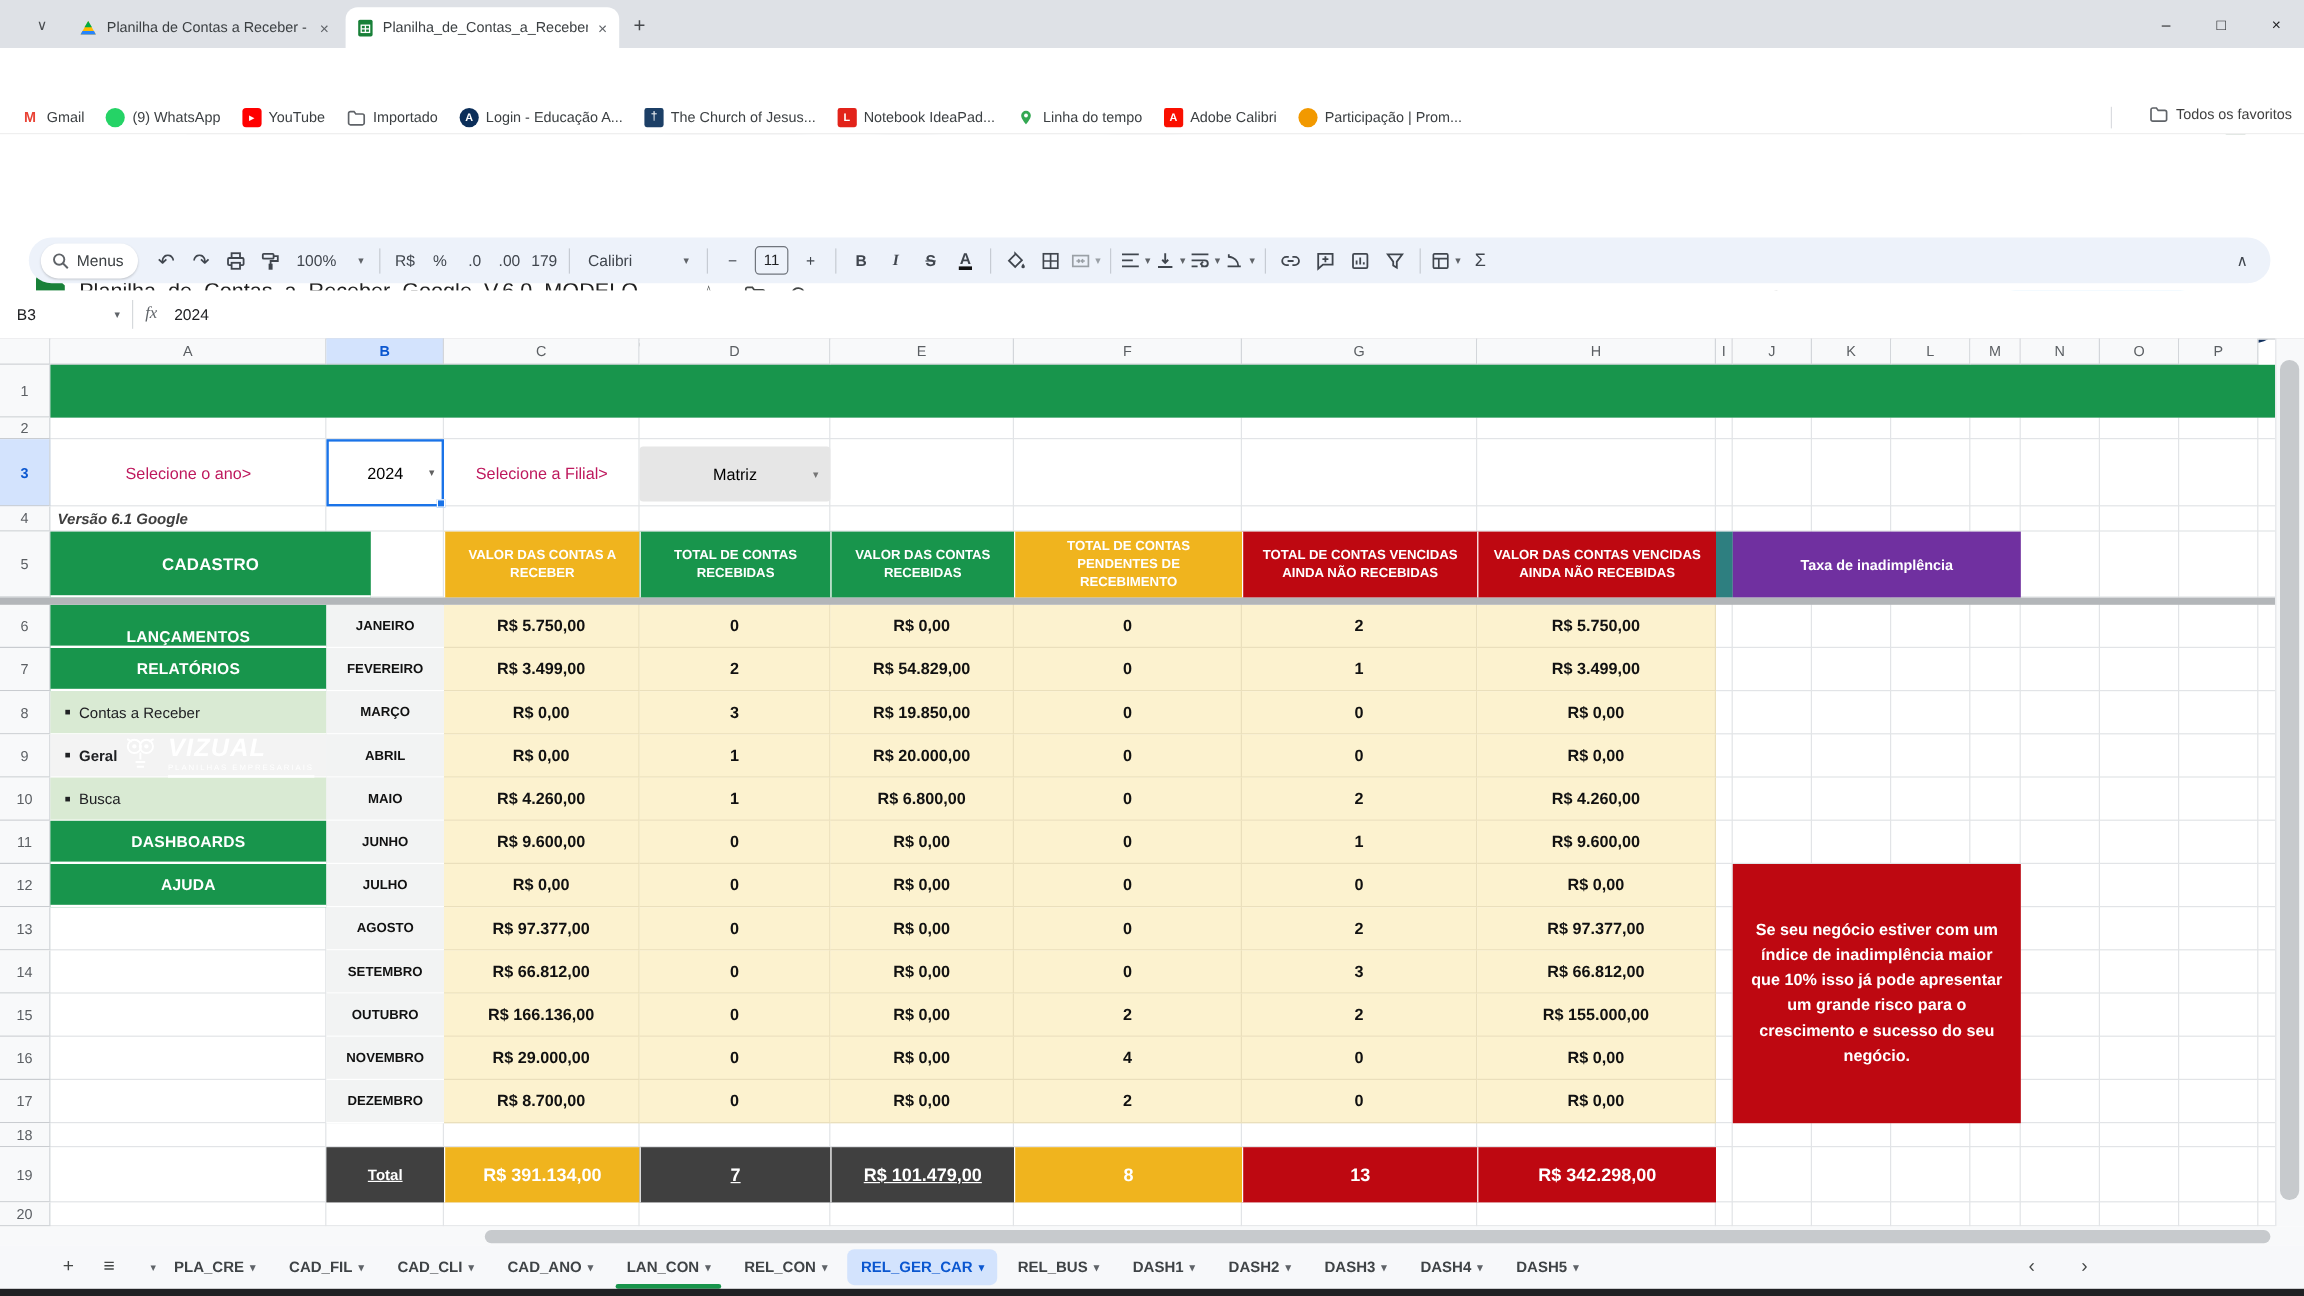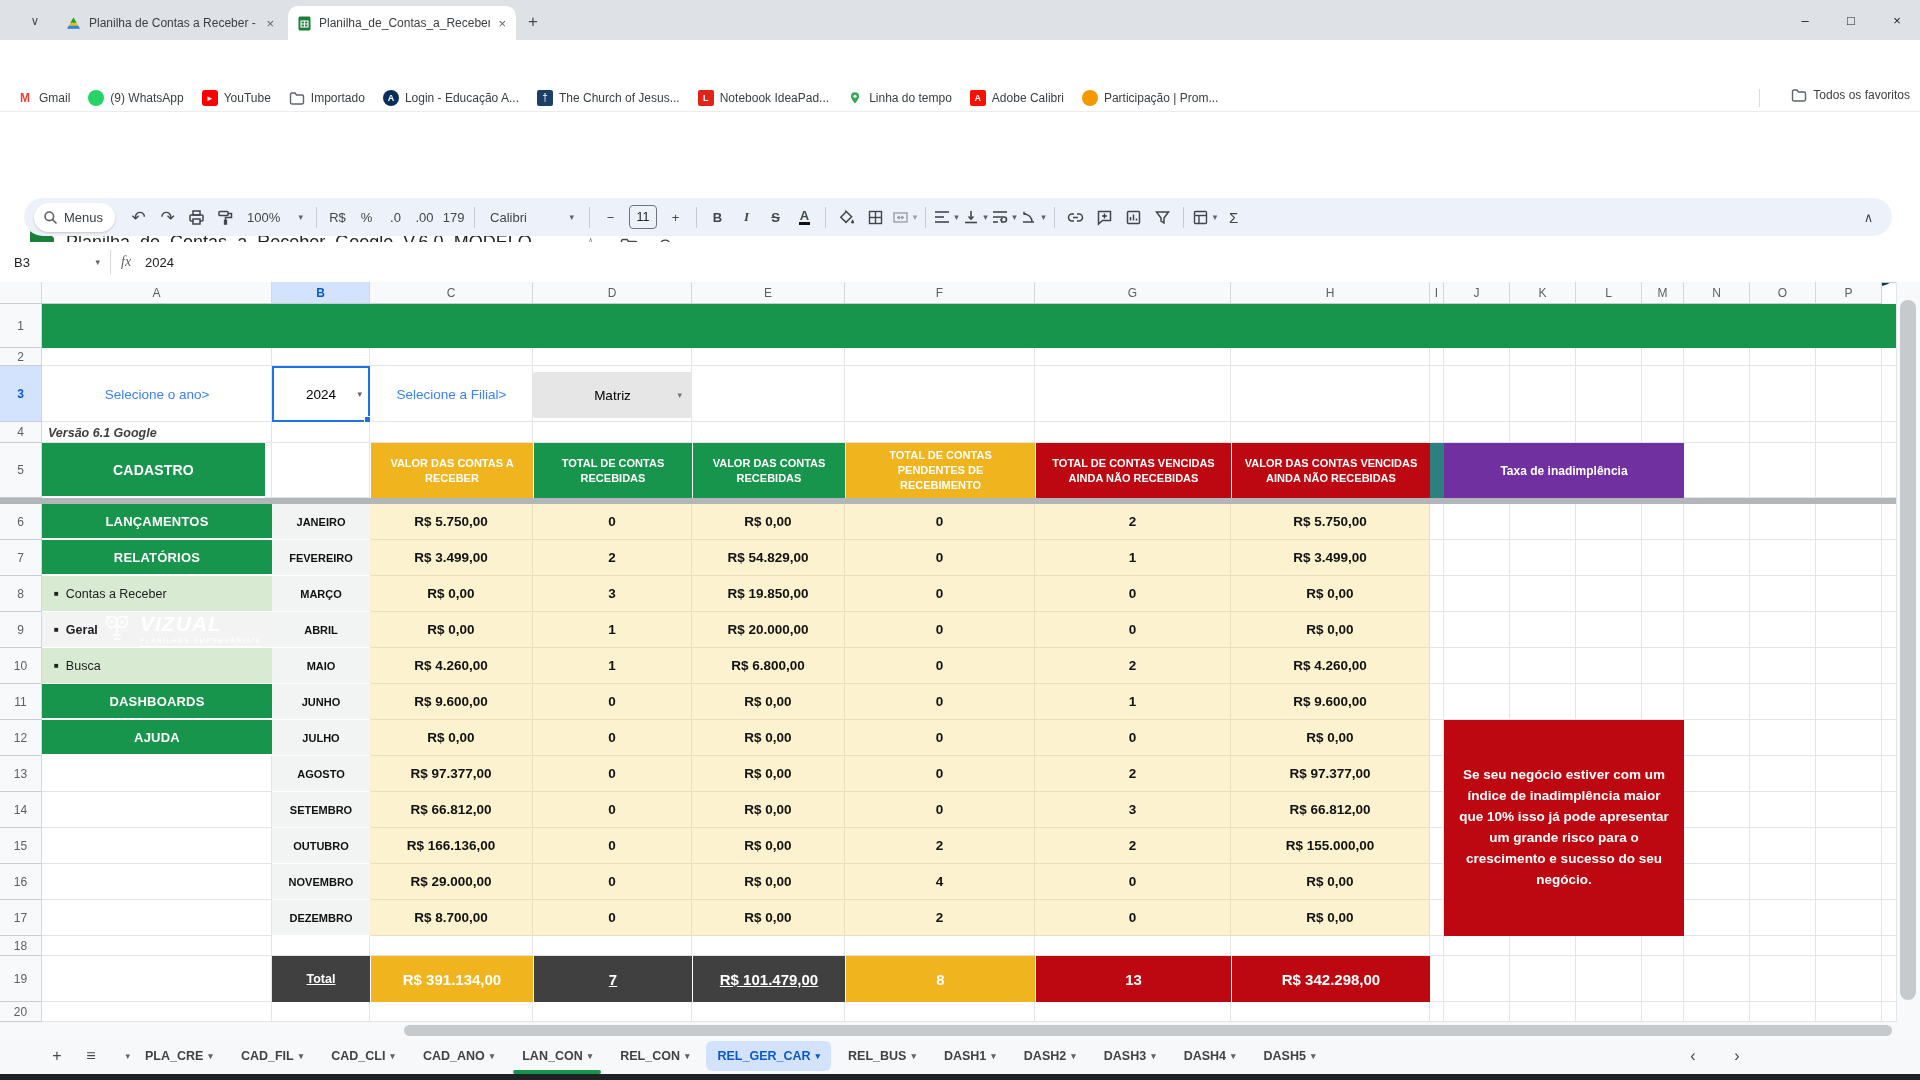--- a/index.html
+++ b/index.html
@@ -93,21 +93,21 @@
   .nav-graybold{background:#f3f3f3;font-weight:700;}
   .bullet{font-size:8px;}
   .tcell{display:flex;align-items:center;justify-content:center;color:#fff;font-weight:700;font-size:15px;border-left:1px solid #fff;box-sizing:border-box;}
   .t-yellow{background:#f0b41e;}
   .t-green{background:#404040;text-decoration:underline;}
   .t-red{background:#be0811;}
   #banner{left:42px;top:304px;width:1854px;height:44px;background:#18954c;}
   #logo{left:60px;top:309px;display:flex;gap:8px;color:#fff;}
   #brand{font-size:21px;font-weight:700;font-style:italic;letter-spacing:1px;line-height:1;}
   #brandsub{font-size:6.5px;letter-spacing:1.6px;margin-top:3px;border-bottom:2px solid #fff;padding-bottom:2px;width:fit-content;}
-  .r3label{font-size:13.5px;color:#3b82f6;display:flex;align-items:center;justify-content:center;}
+  .r3label{font-size:13.5px;color:#be185d;display:flex;align-items:center;justify-content:center;}
   #b3{left:272px;top:366px;width:98px;height:56px;border:2px solid #1a73e8;box-sizing:border-box;
     display:flex;align-items:center;justify-content:center;font-size:13.5px;color:#000;background:#fff;}
   #b3caret{position:absolute;right:6px;font-size:9px;color:#616161;}
   #b3handle{left:364px;top:416px;width:7px;height:7px;background:#1a73e8;border:1px solid #fff;box-sizing:border-box;}
   #matriz{left:533px;top:372px;width:159px;height:46px;background:#e6e6e6;border-radius:3px;
     display:flex;align-items:center;justify-content:center;font-size:13.5px;color:#000;position:relative;}
   #mzcaret{position:absolute;right:10px;font-size:9px;color:#757575;}
   #version{left:48px;top:422px;width:230px;height:21px;display:flex;align-items:center;
     font-style:italic;font-weight:700;font-size:12.5px;color:#3f3f3f;}
   #tealstripe{left:1430px;top:443px;width:14px;height:55px;background:#2e7f80;}
@@ -571,24 +571,24 @@
       <div class="rowhdr" style="position: absolute; left: 0px; top: 684px; width: 42px; height: 36px;">11</div>
       <div class="rowhdr" style="position: absolute; left: 0px; top: 720px; width: 42px; height: 36px;">12</div>
       <div class="rowhdr" style="position: absolute; left: 0px; top: 756px; width: 42px; height: 36px;">13</div>
       <div class="rowhdr" style="position: absolute; left: 0px; top: 792px; width: 42px; height: 36px;">14</div>
       <div class="rowhdr" style="position: absolute; left: 0px; top: 828px; width: 42px; height: 36px;">15</div>
       <div class="rowhdr" style="position: absolute; left: 0px; top: 864px; width: 42px; height: 36px;">16</div>
       <div class="rowhdr" style="position: absolute; left: 0px; top: 900px; width: 42px; height: 36px;">17</div>
       <div class="rowhdr" style="position: absolute; left: 0px; top: 936px; width: 42px; height: 20px;">18</div>
       <div class="rowhdr" style="position: absolute; left: 0px; top: 956px; width: 42px; height: 46px;">19</div>
       <div class="rowhdr" style="position: absolute; left: 0px; top: 1002px; width: 42px; height: 20px;">20</div>
-      <div class="nav nav-green" style="position: absolute; left: 42px; top: 443px; width: 223px; height: 55px; font-size: 14px;">
+      <div class="nav nav-green" style="position: absolute; left: 42px; top: 443px; width: 267px; height: 55px; font-size: 14px;">
         <span>CADASTRO</span>
       </div>
-      <div class="nav nav-green" style="position: absolute; left: 42px; top: 504px; width: 230px; height: 36px;">
+      <div class="nav nav-green" style="position: absolute; left: 42px; top: 504px; width: 230px; height: 36px; align-items: flex-end;">
         <span>LANÇAMENTOS</span>
       </div>
       <div class="nav nav-green" style="position: absolute; left: 42px; top: 540px; width: 230px; height: 36px;">
         <span>RELATÓRIOS</span>
       </div>
       <div class="nav nav-lightgreen" style="position: absolute; left: 42px; top: 576px; width: 230px; height: 36px;">
         <span class="bullet">■</span>
         <span>Contas a Receber</span>
       </div>
       <div class="nav nav-graybold" style="position: absolute; left: 42px; top: 612px; width: 230px; height: 36px;">

